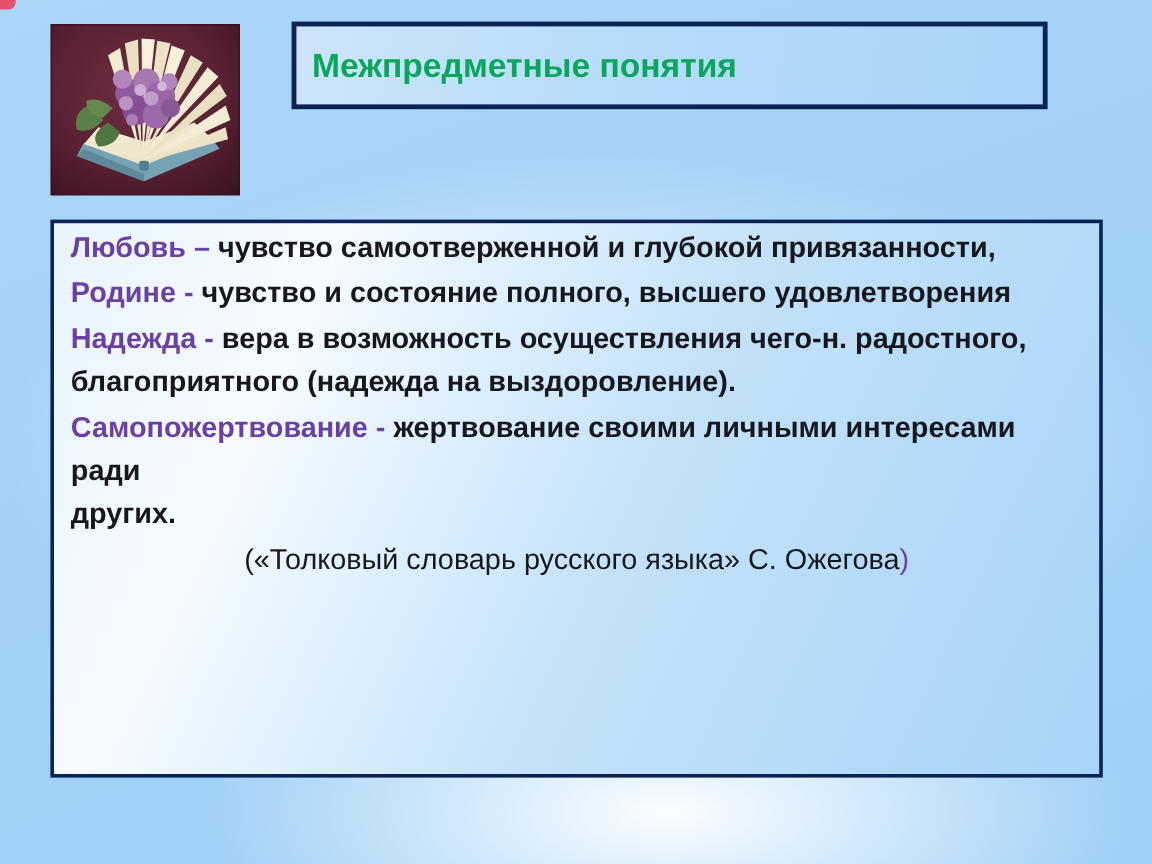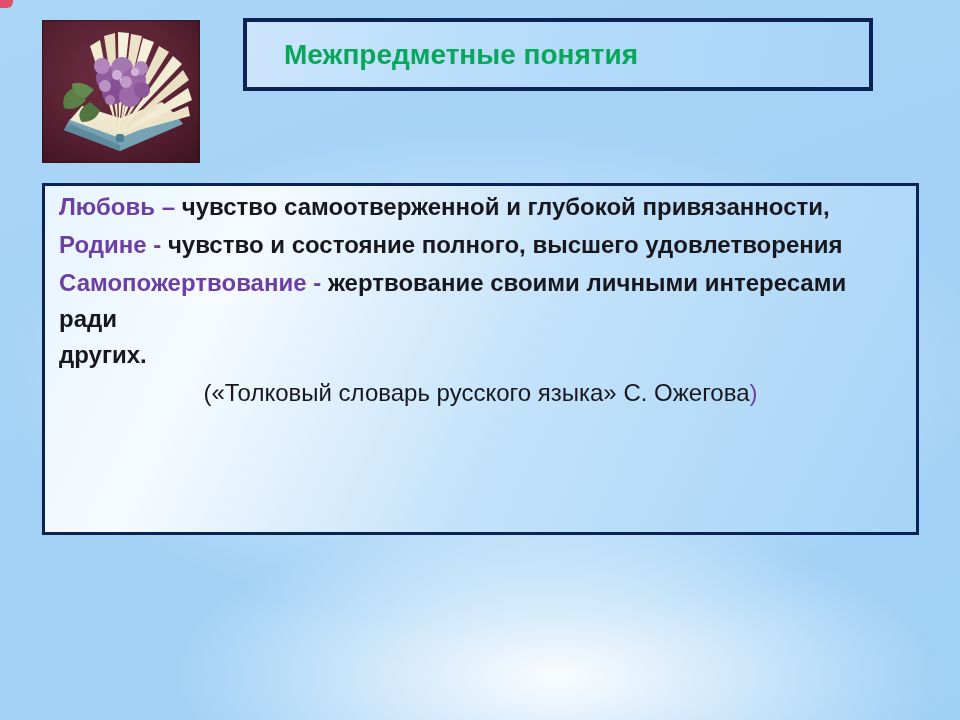--- a/index.html
+++ b/index.html
@@ -20,24 +20,24 @@
     display:block;
   }
   .title-box{
     position:absolute;left:243px;top:18px;width:630px;height:73px;
     border:4px solid #0d2254;box-sizing:border-box;
     background:linear-gradient(100deg,#cde5fb 0%,#bade fb 40%,#a7d4f7 100%);
     background:linear-gradient(100deg,#cde5fb 0%,#b7ddfa 40%,#a7d4f7 100%);
     display:flex;align-items:center;padding-left:13px;
   }
   .title-text{
-    font-size:28px;font-weight:bold;color:#0aa65c;letter-spacing:0px;margin-left:24px;
+    font-size:28px;font-weight:bold;color:#0aa65c;letter-spacing:0px;
   }
   .content-box{
-    position:absolute;left:42px;top:183px;width:877px;height:352px;
+    position:absolute;left:42px;top:183px;width:877px;height:465px;
     border:3px solid #0d2254;box-sizing:border-box;
     background:linear-gradient(115deg,#e8f4fe 0%,#f6fbff 22%,#c3e2fa 55%,#a6d4f7 100%);
     padding:3px 14px 0 14px;
   }
   .def{
     margin:0 0 2px 0;font-size:24px;font-weight:bold;line-height:36px;
     color:#17171d;
   }
   .term{color:#6c3fa4;}
   .citation{
@@ -113,19 +113,20 @@
   <span class="title-text">Межпредметные понятия</span>
 </div>
 
 <div class="content-box">
 
   <p class="def"><span class="term">Любовь</span><span class="term"> – </span><span>чувство самоотверженной и глубокой привязанности,</span><br></p>
 
   <p class="def"><span class="term">Родине</span><span class="term"> - </span><span>чувство и состояние полного, высшего удовлетворения</span><br></p>
 
 
+  <p class="def"><span class="term">Надежда</span><span class="term"> - </span><span>вера в возможность осуществления чего-н. радостного,</span><br><span>благоприятного (надежда на выздоровление).</span></p>
 
   <p class="def"><span class="term">Самопожертвование</span><span class="term"> - </span><span>жертвование своими личными интересами ради</span><br><span>других.</span></p>
 
 
   <p class="citation"><span>(«Толковый словарь русского языка» С. Ожегова</span><span class="term">)</span></p>
 
 </div>
 
 </body></html>

